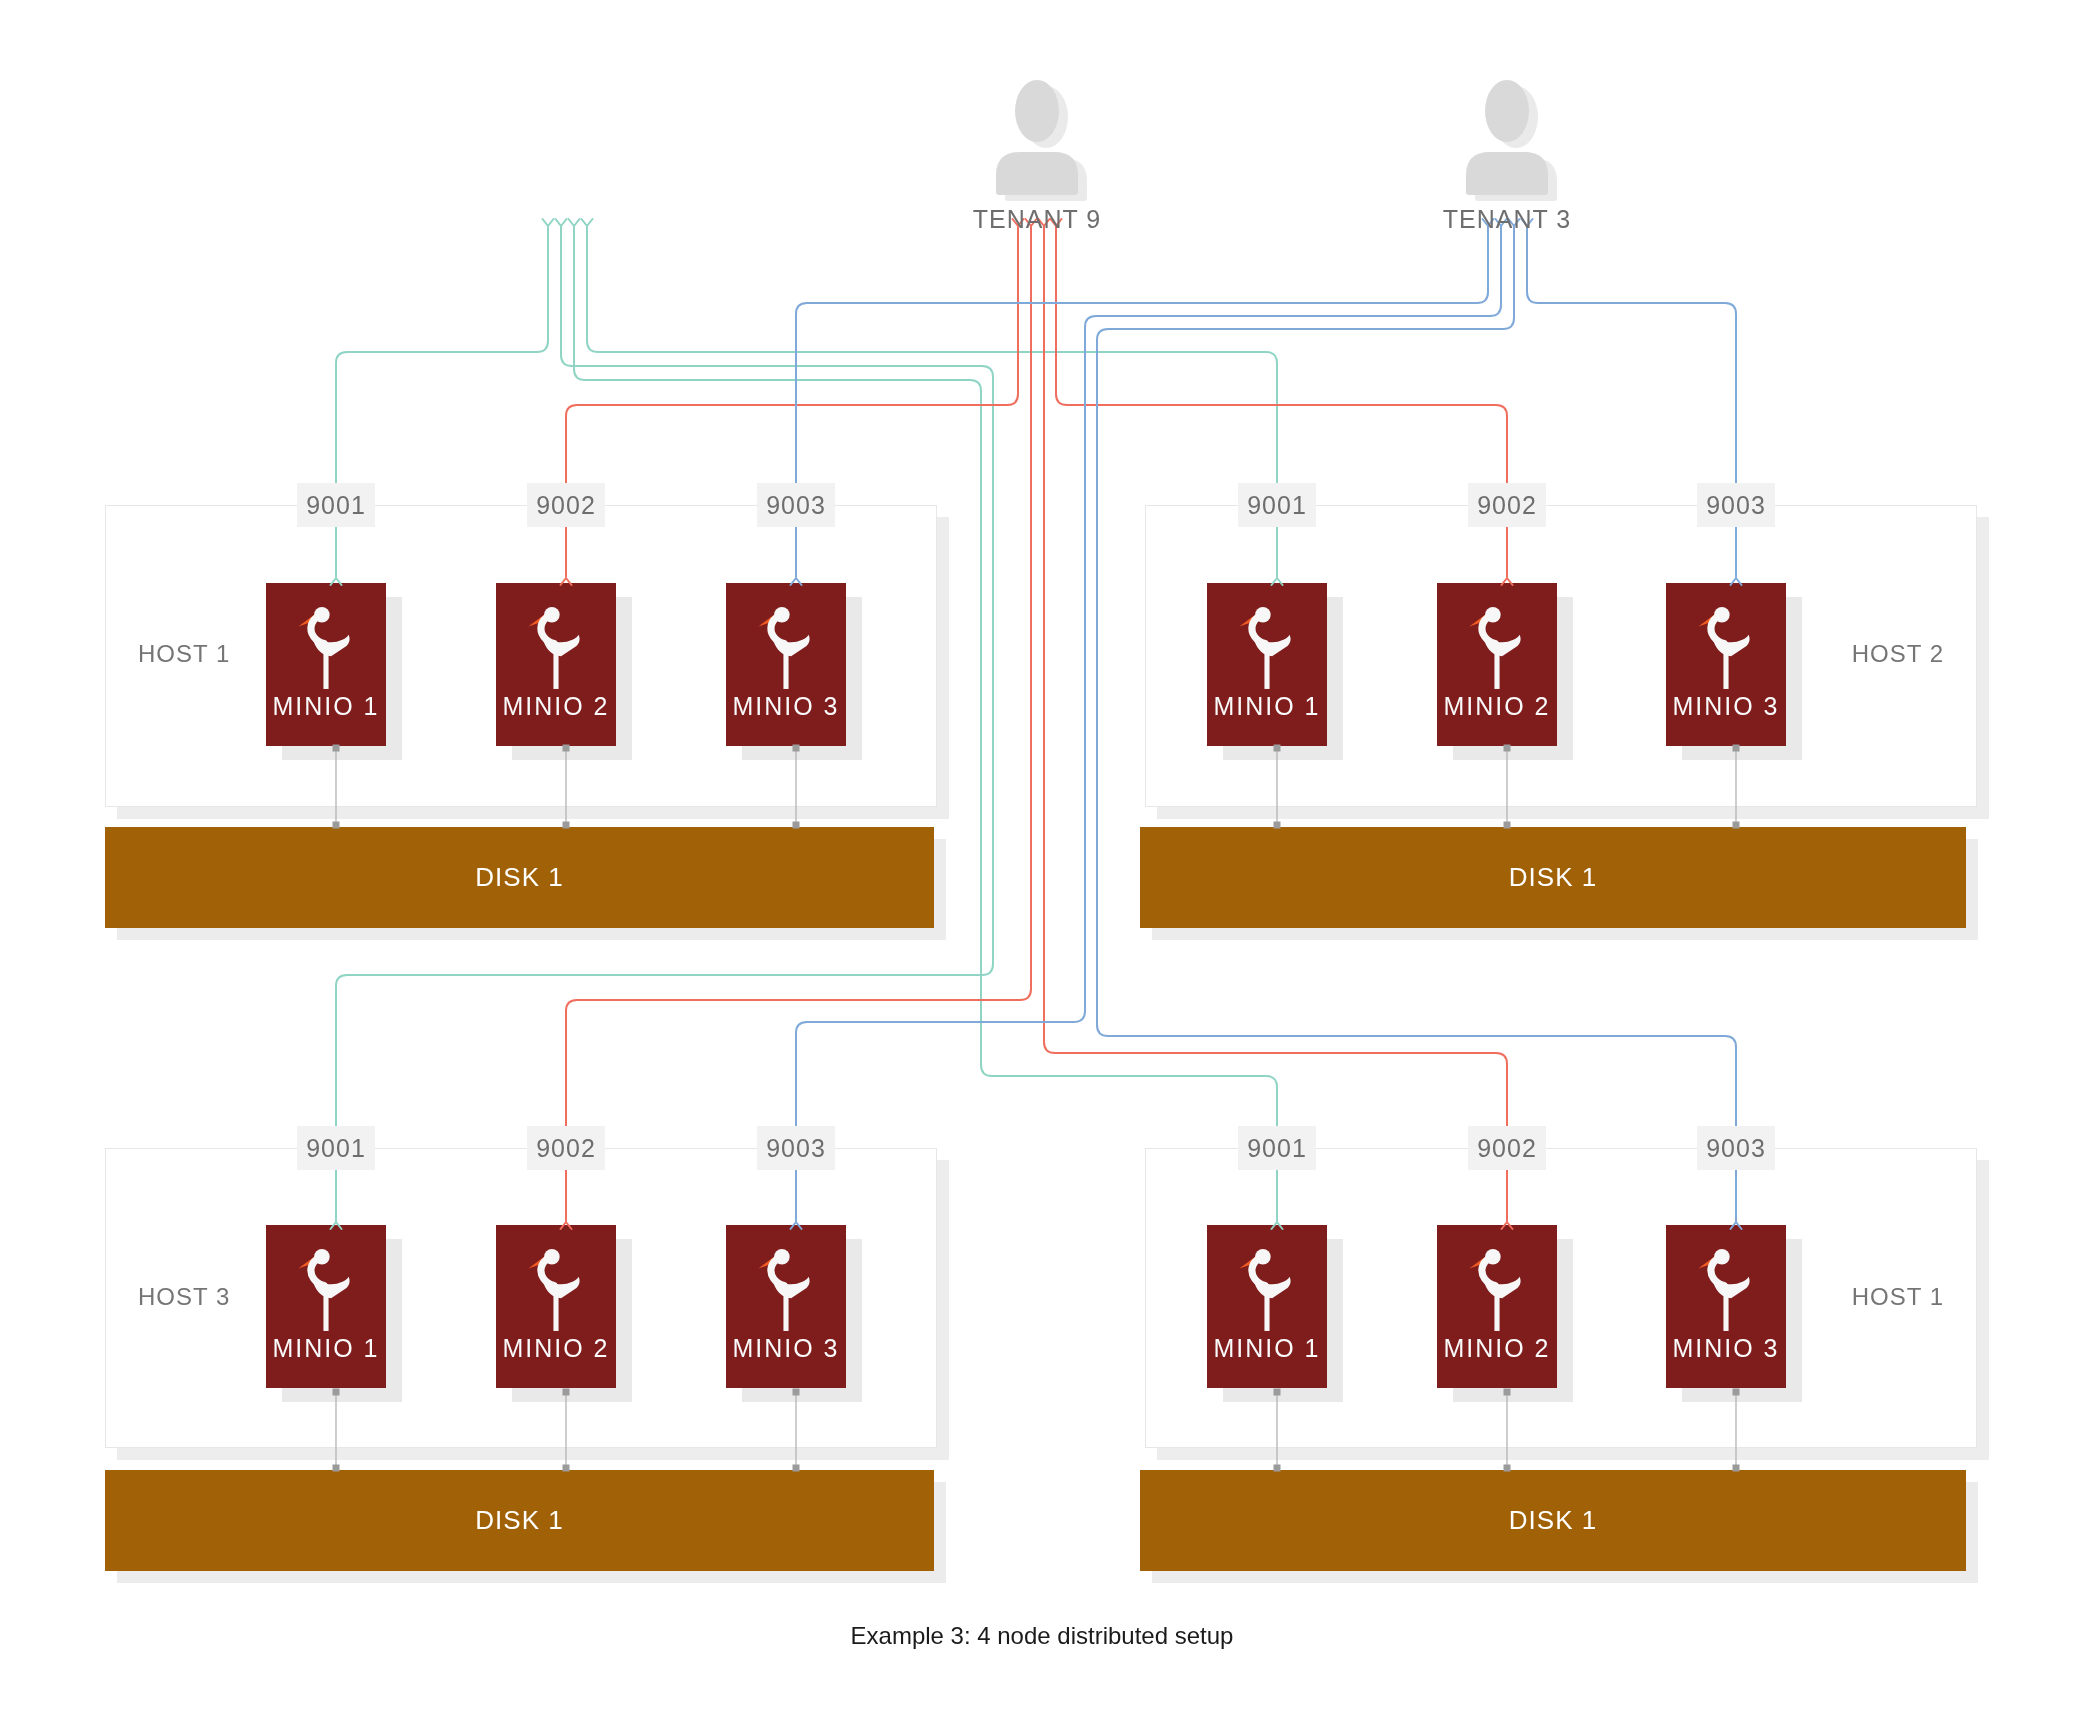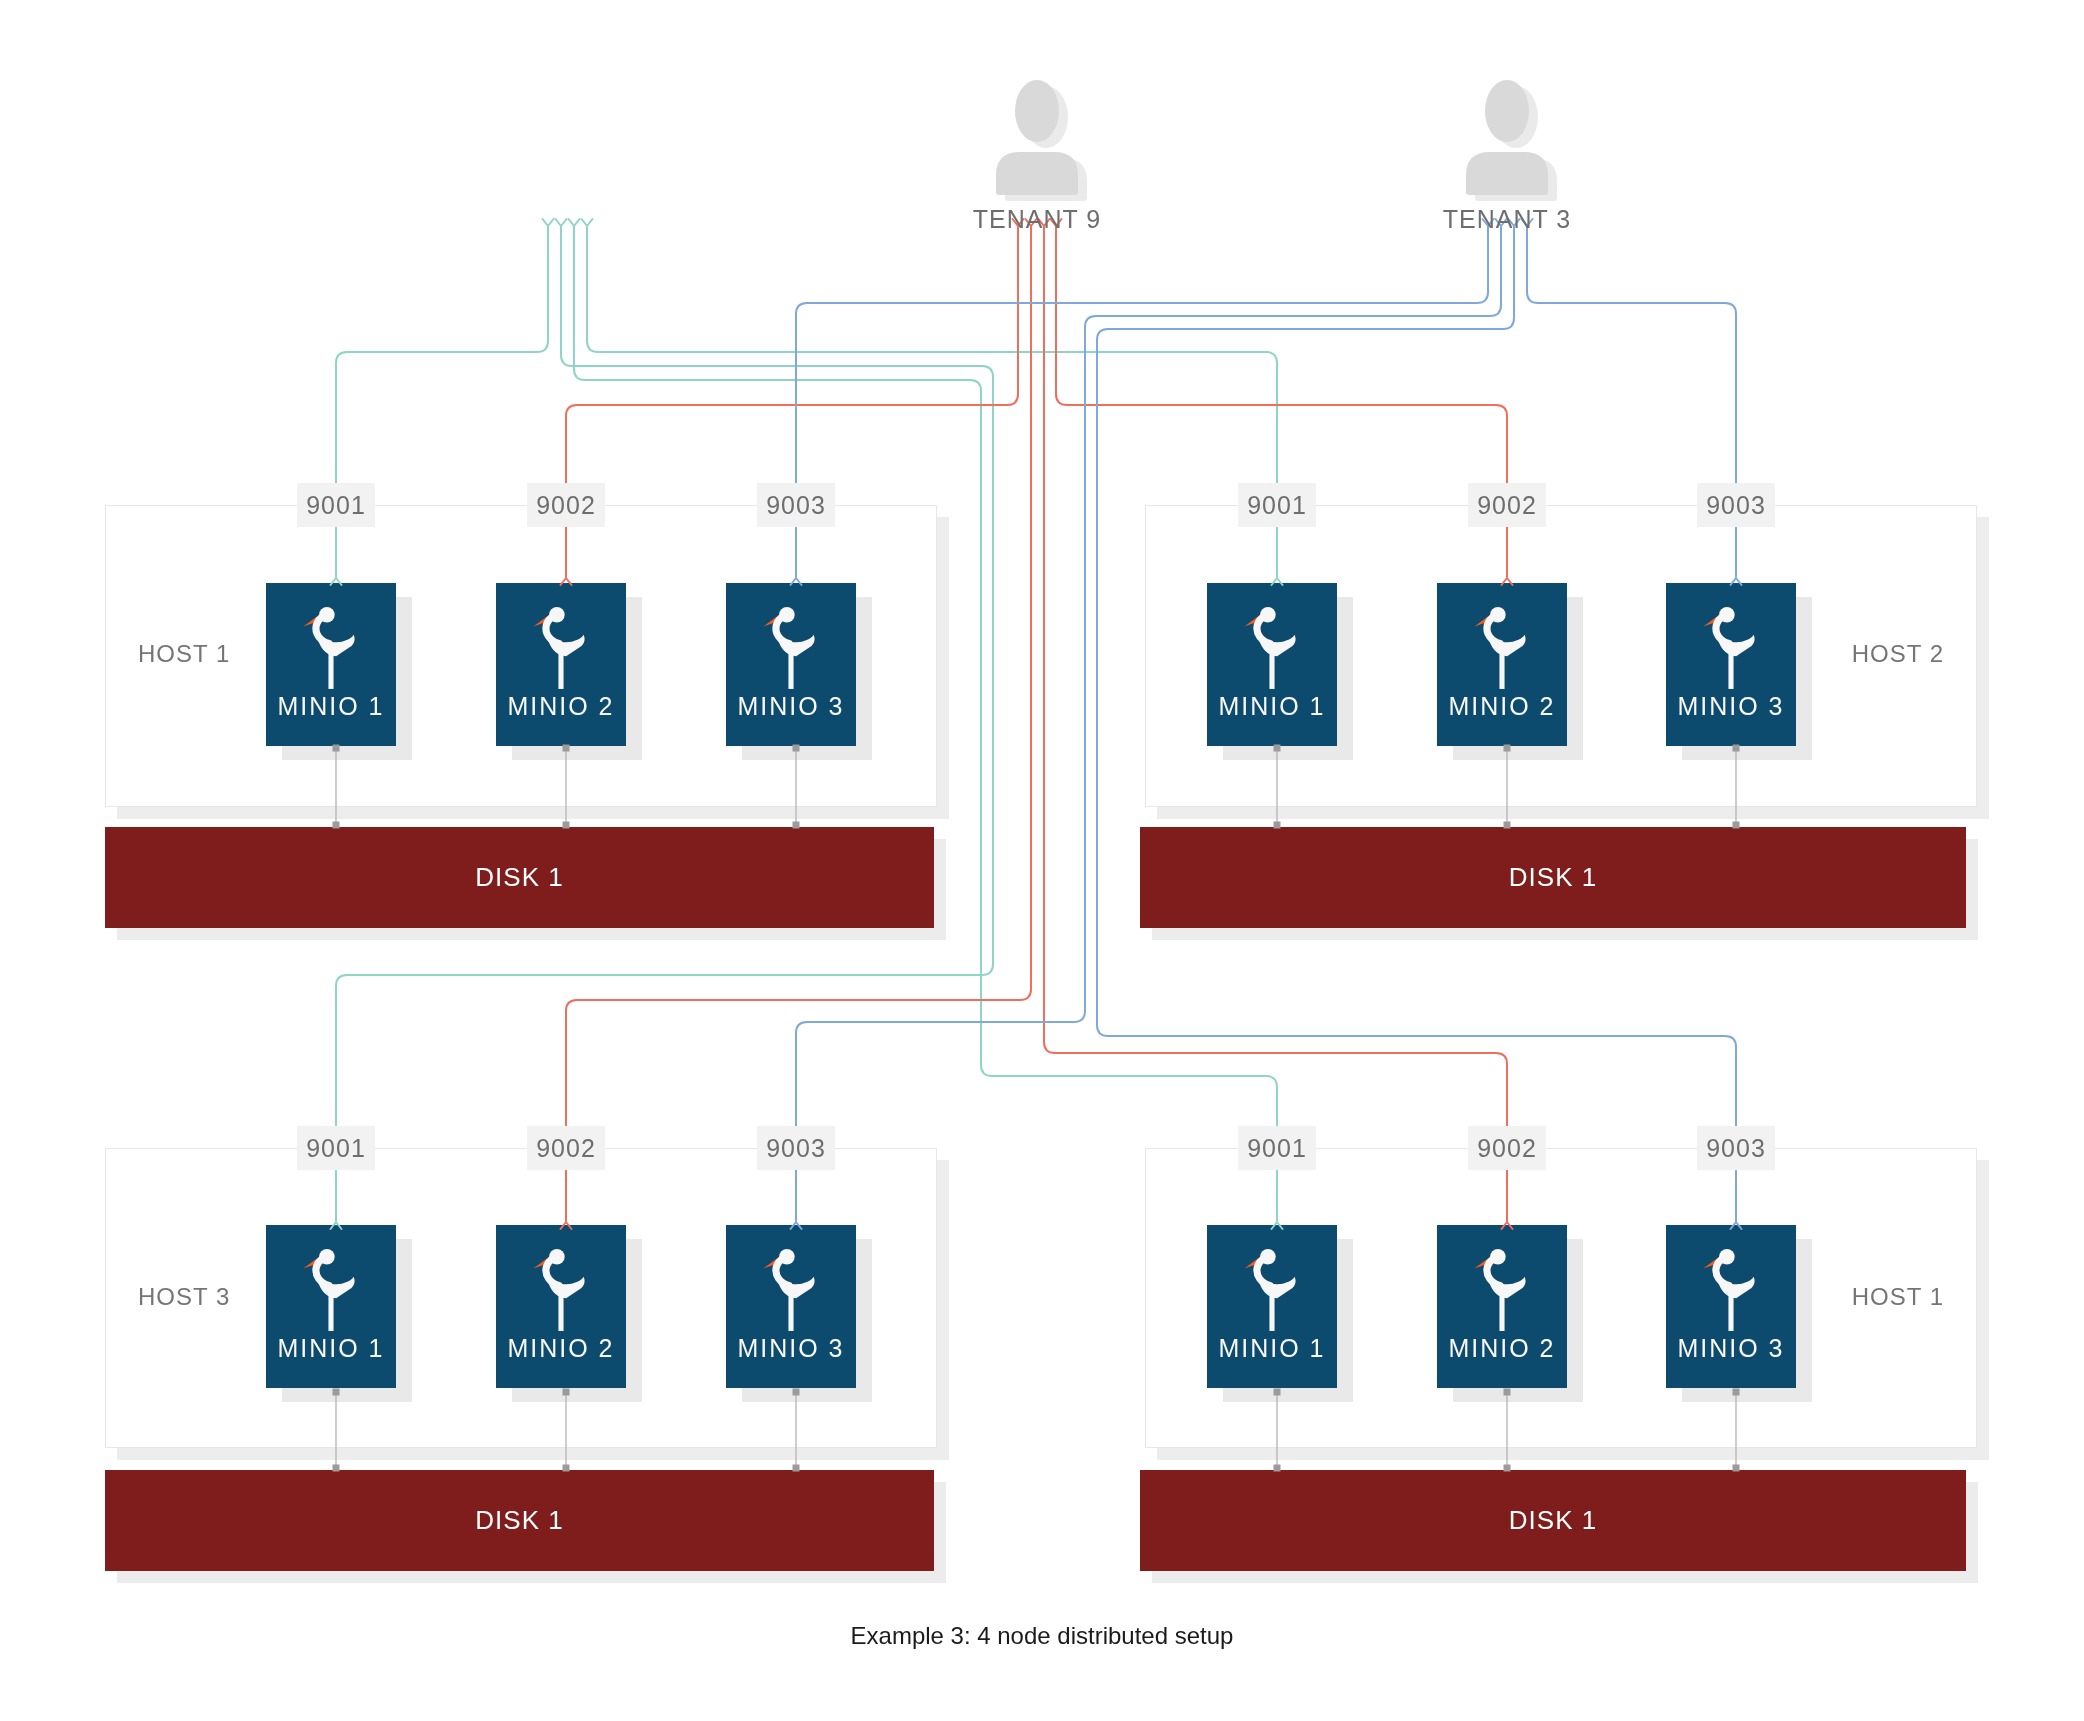--- a/index.html
+++ b/index.html
@@ -12,37 +12,37 @@
     position:absolute;width:832px;height:302px;background:#ffffff;
     border:1px solid #e7e7e7;box-shadow:12px 12px 0 0 #ededed;box-sizing:border-box;
   }
   .host-label{
     position:absolute;top:134px;font-size:24px;color:#757575;letter-spacing:1px;white-space:nowrap;
   }
   .host-label.left{left:32px;}
   .host-label.right{right:32px;}
   
   .minio{
-    position:absolute;width:130px;height:163px;background:#0c4a6e;
+    position:absolute;width:120px;height:163px;background:#7f1d1d;
     box-shadow:16px 14px 0 0 #e9e9e9;
   }
   .minio-label{
     position:absolute;left:0;right:0;top:109px;text-align:center;color:#fafafa;
     font-size:25px;letter-spacing:2px;white-space:nowrap;
   }
   .minio-bird{position:absolute;left:50%;top:22px;transform:translateX(-50%);}
   
   .portbox{
     position:absolute;width:78px;height:44px;background:#f2f2f2;
     display:flex;align-items:center;justify-content:center;
     font-size:25px;color:#6e6e6e;letter-spacing:1px;z-index:4;
   }
   
   .disk{
-    position:absolute;height:101px;background:#7f1d1d;box-shadow:12px 12px 0 0 #ececec;
+    position:absolute;height:101px;background:#a16207;box-shadow:12px 12px 0 0 #ececec;
     display:flex;align-items:center;justify-content:center;
     color:#ffffff;font-size:26px;letter-spacing:1px;
   }
   
   .tenant{position:absolute;width:160px;text-align:center;z-index:4;}
   .tenant-label{
     margin-top:2px;font-size:25px;color:#6e6e6e;letter-spacing:1px;white-space:nowrap;
   }
   
   .caption{

